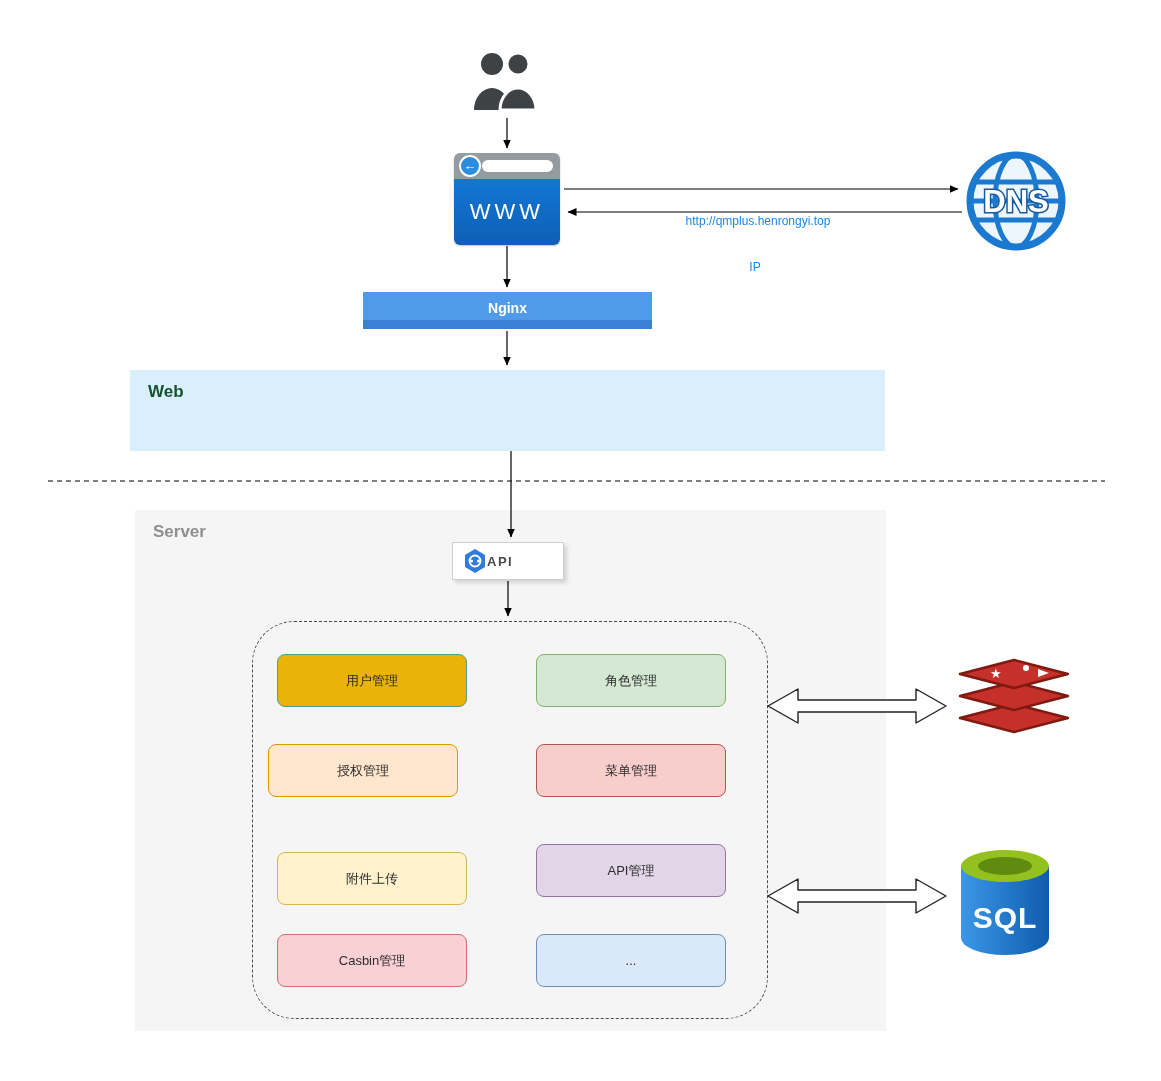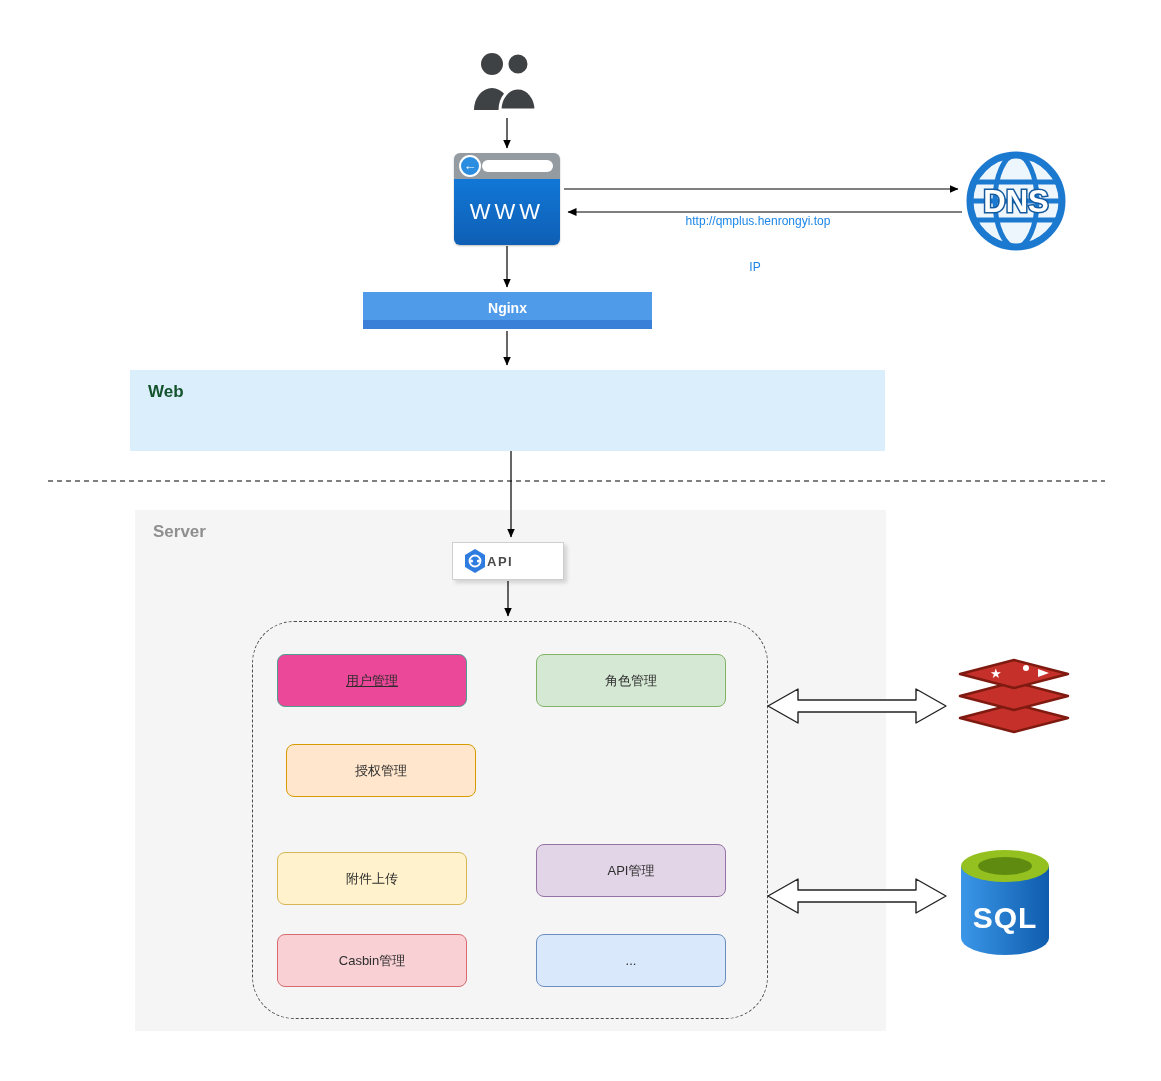--- a/index.html
+++ b/index.html
@@ -30,21 +30,21 @@
   
   .api-box { position:absolute; left:452px; top:542px; width:112px; height:38px; background:#fff; border:1px solid #cfcfcf; box-shadow:3px 3px 4px rgba(0,0,0,.14); display:flex; align-items:center; padding-left:10px; z-index:4; }
   .api-box span { color:#4a4a4a; font-size:13px; font-weight:bold; letter-spacing:1.5px; }
 
   
   .module-group { position:absolute; left:252px; top:621px; width:516px; height:398px; border:1.6px dashed #4a4a4a; border-radius:42px; }
 
   .module { position:absolute; width:190px; height:53px; border:1px solid #999; border-radius:8px; display:flex; align-items:center; justify-content:center; font-size:13px; color:#2d2d2d; }
   .module[data-module-index="0"] { left:277px; top:654px; }
   .module[data-module-index="1"] { left:536px; top:654px; }
-  .module[data-module-index="2"] { left:286px; top:744px; }
+  .module[data-module-index="2"] { left:268px; top:744px; }
   .module[data-module-index="3"] { left:536px; top:744px; }
   .module[data-module-index="4"] { left:277px; top:844px;margin-top:8px; }
   .module[data-module-index="5"] { left:536px; top:844px; }
   .module[data-module-index="6"] { left:277px; top:934px; }
   .module[data-module-index="7"] { left:536px; top:934px; }
 
   
   .edge-label { position:absolute; color:#1c86e8; font-size:12px;margin-top:46px; }
   .lbl-url { left:640px; top:168px; width:236px; text-align:center; }
   .lbl-ip-return { left:700px; top:214px; width:110px; text-align:center; }
@@ -136,28 +136,31 @@
       <polygon points="12,1 22,7 22,19 12,25 2,19 2,7" fill="#2e7ce0"></polygon>
       <circle cx="12" cy="13" r="5.5" fill="none" stroke="#fff" stroke-width="1.8"></circle>
       <circle cx="8.5" cy="13" r="1.6" fill="#fff"></circle>
       <circle cx="15.5" cy="13" r="1.6" fill="#fff"></circle>
     </svg>
     <span>API</span>
   </div>
 
   <div class="module-group"></div>
 
-  <div class="module" data-module-index="0" style="background: #ec4899; border-color: rgb(79, 158, 143); text-decoration: underline;">
+  <div class="module" data-module-index="0" style="background: #eab308; border-color: rgb(79, 158, 143);">
       <span>用户管理</span>
     </div>
   <div class="module" data-module-index="1" style="background: rgb(213, 232, 212); border-color: rgb(130, 179, 102);">
       <span>角色管理</span>
     </div>
   <div class="module" data-module-index="2" style="background: rgb(255, 230, 204); border-color: rgb(215, 155, 0);">
       <span>授权管理</span>
+    </div>
+  <div class="module" data-module-index="3" style="background: rgb(248, 206, 204); border-color: rgb(184, 84, 80);">
+      <span>菜单管理</span>
     </div>
   <div class="module" data-module-index="4" style="background: rgb(255, 242, 204); border-color: rgb(214, 182, 86);">
       <span>附件上传</span>
     </div>
   <div class="module" data-module-index="5" style="background: rgb(225, 213, 231); border-color: rgb(150, 115, 166);">
       <span>API管理</span>
     </div>
   <div class="module" data-module-index="6" style="background: rgb(249, 208, 212); border-color: rgb(214, 107, 112);">
       <span>Casbin管理</span>
     </div>

